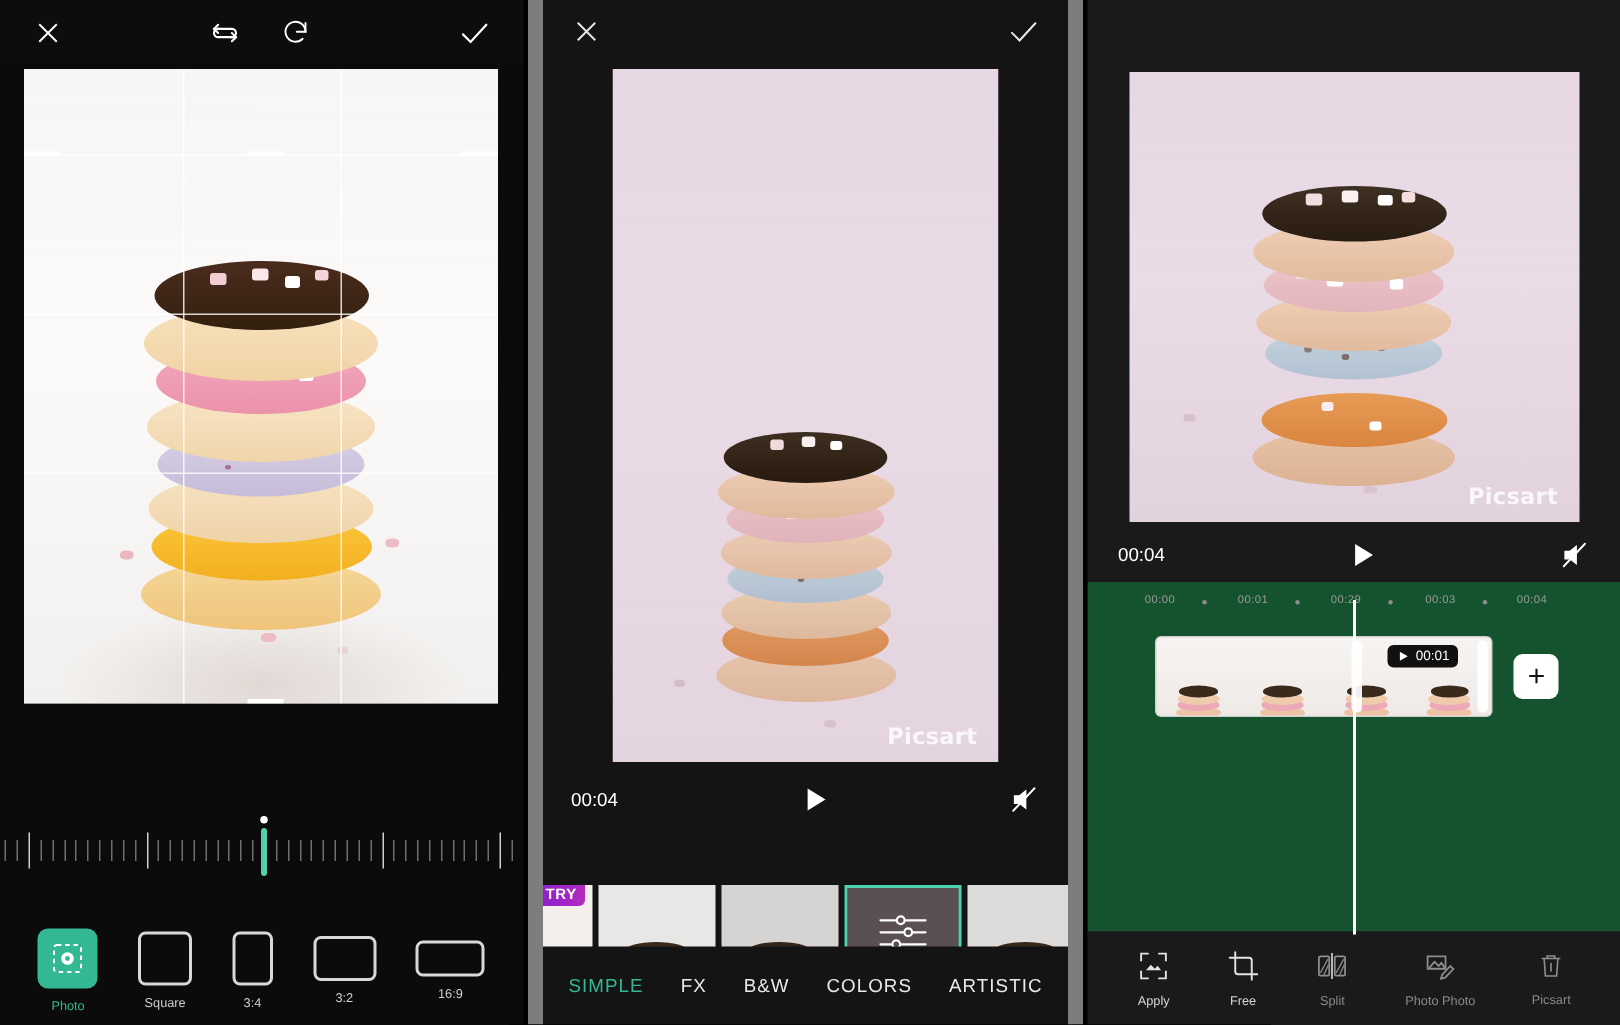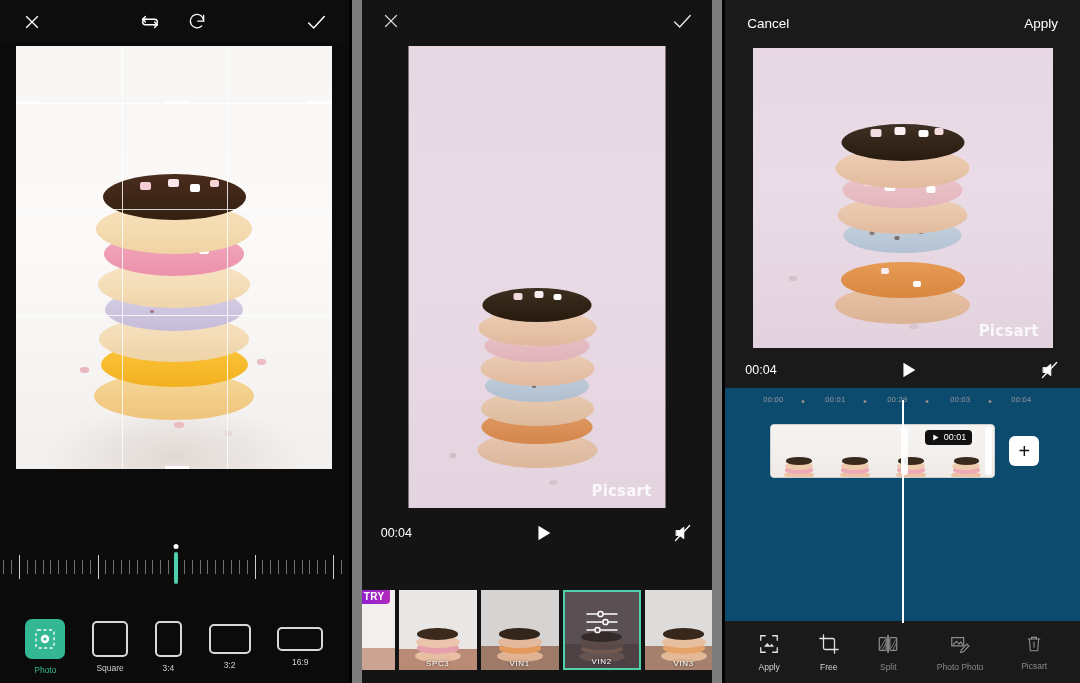--- a/index.html
+++ b/index.html
@@ -177,21 +177,21 @@
   }
   .vd-playbar {
     position:absolute; left:0; right:0; top:352px; height:36px;
     display:flex; align-items:center; padding:0 20px;
   }
   .vd-time { font-size:12.5px; color:#fff; }
   .vd-playbar .hspacer { flex:1; }
 
   .vd-timeline {
     position:absolute; left:0; right:0; top:388px; bottom:62px;
-    background:#0c4a6e;
+    background:#14532d;
   }
   .tl-ruler { position:relative; height:22px; margin-top:7px; }
   .tl-ruler .tlab {
     position:absolute; top:0; transform:translateX(-50%);
     font-size:7.5px; color:#9a9a9a; letter-spacing:.3px;
   }
   .tl-ruler .tdot {
     position:absolute; top:5px; width:3px; height:3px; border-radius:50%;
     background:#8c8c8c; transform:translateX(-50%);
   }
@@ -547,29 +547,32 @@
               </div>
             <div class="donut" style="bottom:14px;width:44px;height:20px;">
                 <div class="dough" style="background:#e6bf9f;"></div>
                 <div class="glz" style="background:#37281b;"></div>
               </div>
           </div>
           <span class="tname">VIN3</span>
         </div>
       </div>
 
+      <div class="fx-tabs">
+        <span class="fx-tab active">SIMPLE</span>
+        <span class="fx-tab">FX</span>
+        <span class="fx-tab">B&amp;W</span>
+        <span class="fx-tab">COLORS</span>
+        <span class="fx-tab">ARTISTIC</span>
+      </div>
     </div>
   </div>
 
   <div class="panel" id="panel-video">
 
-    <div class="vd-header">
-      <span>Cancel</span>
-      <span>Apply</span>
-    </div>
 
     <div class="vd-photo">
       <div class="dstack" style="top:48px; width:135px; height:240px;">
         <div class="donut" style="bottom:12px; width:135px; height:62px;">
           <div class="dough" style="background:linear-gradient(180deg,#e8c3a7,#dcb294);"></div>
           <div class="glz" style="background:linear-gradient(180deg,#e79b55,#d98640);"></div>
           <div class="speck" style="left:34%;top:10%;width:8px;height:6px;background:#f7ecef;border-radius:2px;"></div>
           <div class="speck" style="left:58%;top:30%;width:8px;height:6px;background:#fff;border-radius:2px;"></div>
         </div>
         <div class="donut" style="bottom:58px; width:128px; height:60px;">

